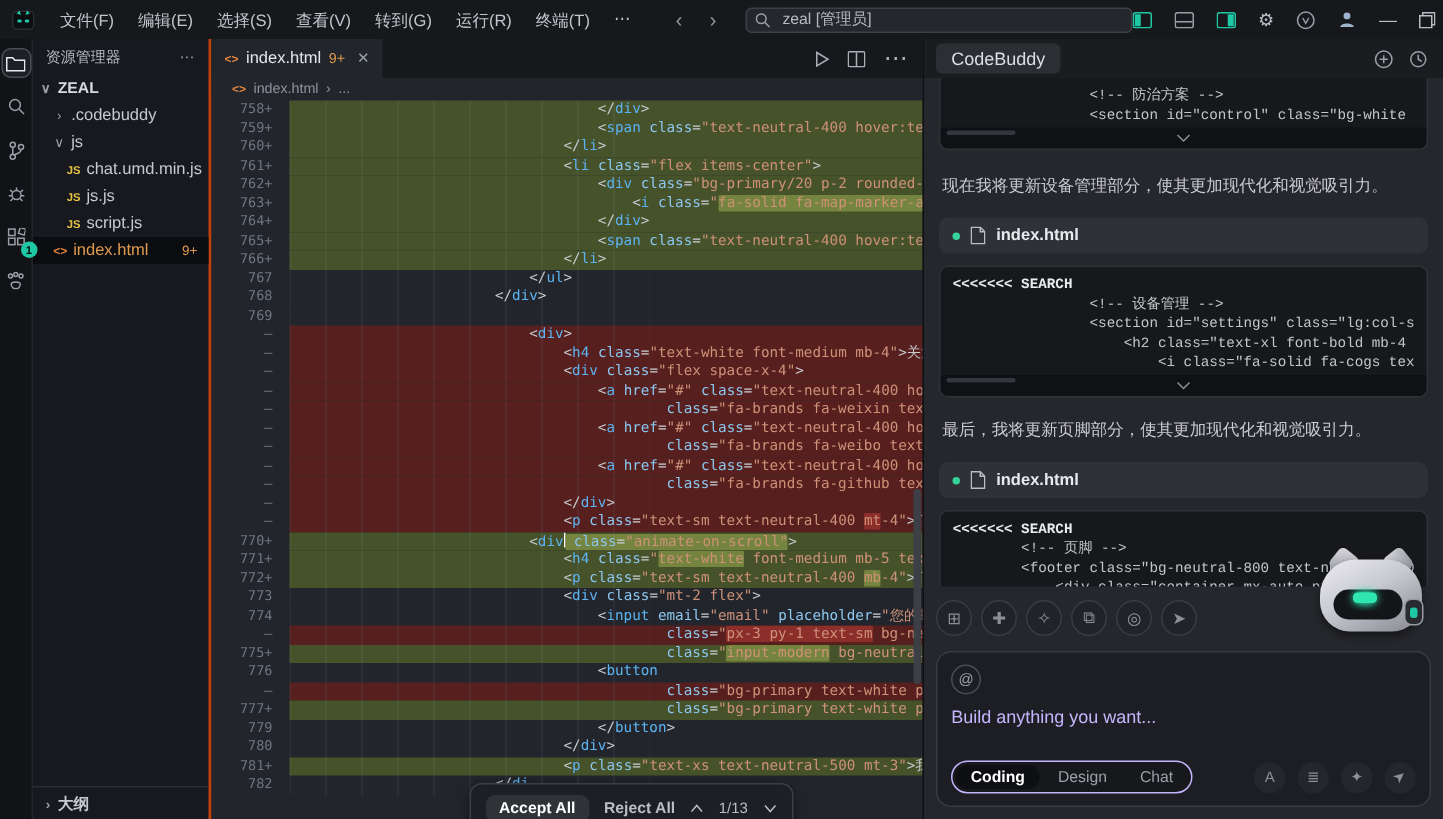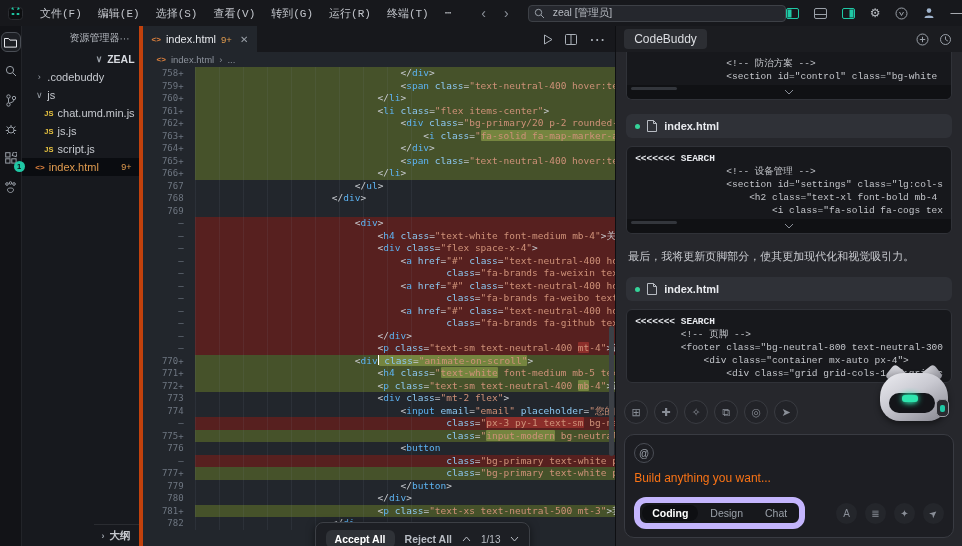--- a/index.html
+++ b/index.html
@@ -3,38 +3,38 @@
 <meta charset="utf-8">
 <style>
   *{margin:0;padding:0;box-sizing:border-box;}
   html,body{width:962px;height:546px;overflow:hidden;background:#1b1d21;
     font-family:"Liberation Sans",sans-serif;color:#c9ccd1;-webkit-font-smoothing:antialiased;}
   svg{display:block;}
   
   .titlebar{height:26px;background:#17181c;display:flex;align-items:center;padding:0 8px;font-size:11px;color:#c2c5cb;}
   .logo{width:15px;height:15px;margin-right:10px;flex:none;}
   .menubar{display:flex;gap:2px;}
-  .menu-item{padding:2px 7px;border-radius:4px;cursor:default;white-space:nowrap;font-family:Liberation Mono, monospace;}
+  .menu-item{padding:2px 7px;border-radius:4px;cursor:default;white-space:nowrap;}
   .navarrow{color:#8d929b;font-size:14px;padding:0 9px;}
   .navarrow.first{margin-left:14px;}
   .searchwrap{position:relative;margin-left:10px;}
   .searchwrap svg{position:absolute;left:6px;top:3px;}
   .searchbox{width:258px;height:17px;background:#25272d;border:1px solid #3d4046;border-radius:4px;
     color:#b6bac1;font-size:10.5px;padding:0 6px 1px 24px;font-family:"Liberation Sans",sans-serif;outline:none;}
   .winctl{margin-left:auto;display:flex;align-items:center;gap:15px;}
   .winctl .wicon{color:#b9bdc3;font-size:12px;line-height:1;}
   
   .main{position:absolute;top:26px;left:0;right:0;bottom:0;display:flex;}
   .activitybar{width:24px;background:#121317;border-right:1px solid #222429;display:flex;flex-direction:column;align-items:center;padding-top:6px;gap:9px;}
   .aicon{width:20px;height:20px;display:flex;align-items:center;justify-content:center;position:relative;color:#9aa0a8;}
   .aicon.active{border:1px solid #4a4e55;border-radius:6px;background:#1d1f24;color:#e8eaee;}
   .abadge{position:absolute;right:-4px;bottom:-4px;min-width:11px;height:11px;border-radius:50%;background:#1fc8a5;
     color:#0b0d10;font-size:7.5px;line-height:11px;text-align:center;font-weight:700;}
   
-  .sidebar{width:121px;background:#17191e;border-right:4px solid #c2410c;display:flex;flex-direction:column;font-size:11px;align-items:flex-end;}
+  .sidebar{width:121px;background:#17191e;border-right:2px solid #c2410c;display:flex;flex-direction:column;font-size:11px;}
   .sb-head{height:24px;display:flex;align-items:center;padding:0 8px;color:#b4b8bf;font-size:10px;}
   .sb-head .more{margin-left:auto;color:#9aa0a8;letter-spacing:1px;}
   .tree-row{height:18px;display:flex;align-items:center;gap:4px;padding:0 4px;white-space:nowrap;color:#c6c9cf;cursor:default;}
   .tree-row .chev{color:#9aa0a8;font-size:9px;width:8px;text-align:center;flex:none;}
   .tree-row.root{font-weight:700;color:#d7dae0;font-size:10.5px;}
   .tree-row .fbadge{margin-left:auto;font-size:9px;color:#e09b4f;padding-right:3px;}
   .tree-row.active{background:#0a0c10;color:#e09b4f;}
   .jsb{color:#e7c341;font-weight:700;font-size:7.5px;flex:none;}
   .htmlb{color:#e0823d;font-weight:700;font-size:8px;flex:none;}
   .outline-row{margin-top:auto;height:22px;border-top:1px solid #2a2c31;display:flex;align-items:center;gap:5px;
@@ -83,23 +83,23 @@
   .filecard{margin:0 10px 8px;height:24px;background:#2f3137;border-radius:6px;display:flex;align-items:center;gap:7px;padding:0 9px;}
   .filecard .dot{width:5px;height:5px;border-radius:50%;background:#35d399;flex:none;}
   .filecard .fname{font-size:11px;font-weight:700;color:#e8eaee;}
   .rp-bottom{flex:none;padding:6px 8px 8px;position:relative;}
   .toolrow{display:flex;gap:6px;align-items:center;height:30px;margin-bottom:7px;}
   .tool{width:24px;height:24px;border-radius:50%;background:#222328;border:1px solid #3a3c42;color:#8a8f98;
     font-size:11px;display:flex;align-items:center;justify-content:center;}
   .inputbox{background:#1d1e23;border:1px solid #393b42;border-radius:10px;height:104px;padding:8px 9px;display:flex;flex-direction:column;}
   .atbtn{width:20px;height:20px;border-radius:50%;border:1px solid #4a4d55;color:#9aa0a8;font-size:10px;
     display:flex;align-items:center;justify-content:center;}
-  .phtext{margin-top:8px;font-size:12px;color:#f97316;}
+  .phtext{margin-top:8px;font-size:12px;color:#c4b5fd;}
   .inputfoot{margin-top:auto;display:flex;align-items:center;}
-  .modes{display:flex;background:#17181c;border:6px solid #c4b5fd;border-radius:12px;padding:2px;gap:2px;}
+  .modes{display:flex;background:#17181c;border:1px solid #c4b5fd;border-radius:12px;padding:2px;gap:2px;}
   .mode{font-size:10.5px;color:#9aa0a8;padding:2px 10px;border-radius:10px;}
   .mode.active{background:#0e0f12;color:#ffffff;font-weight:700;}
   .in-actions{margin-left:auto;display:flex;gap:8px;}
   .iact{width:21px;height:21px;border-radius:50%;background:#24262b;color:#8a8f98;font-size:10px;
     display:flex;align-items:center;justify-content:center;}
   .iact.send span{display:inline-block;transform:rotate(-40deg);}
   
   .robot{position:absolute;right:12px;top:-26px;width:72px;height:58px;pointer-events:none;}
   .robot .ear{position:absolute;top:2px;width:16px;height:16px;background:linear-gradient(145deg,#dcdce2,#8f8f98);border-radius:4px;}
   .robot .ear.l{left:10px;transform:rotate(38deg);}
@@ -470,20 +470,21 @@
         <div class="cblock clipped">
           <pre>                &lt;!-- 防治方案 --&gt;
                 &lt;section id="control" class="bg-white</pre>
           <div class="cfoot">
             <div class="hthumb"></div>
             <svg width="10" height="6" viewBox="0 0 10 6">
               <polyline points="1,1 5,5 9,1" fill="none" stroke="#8a8f98"></polyline>
             </svg>
           </div>
         </div>
+        <div class="msg">现在我将更新设备管理部分，使其更加现代化和视觉吸引力。</div>
         <div class="filecard">
           <span class="dot"></span>
           <svg width="10" height="12" viewBox="0 0 10 12">
             <path d="M0.5 0.5 h6 l3 3 v8 h-9 z" fill="none" stroke="#b8bcc3"></path>
             <polyline points="6.5,0.5 6.5,3.5 9.5,3.5" fill="none" stroke="#b8bcc3"></polyline>
           </svg>
           <span class="fname">index.html</span>
         </div>
         <div class="cblock">
           <pre><span class="srch">&lt;&lt;&lt;&lt;&lt;&lt;&lt; SEARCH</span>

